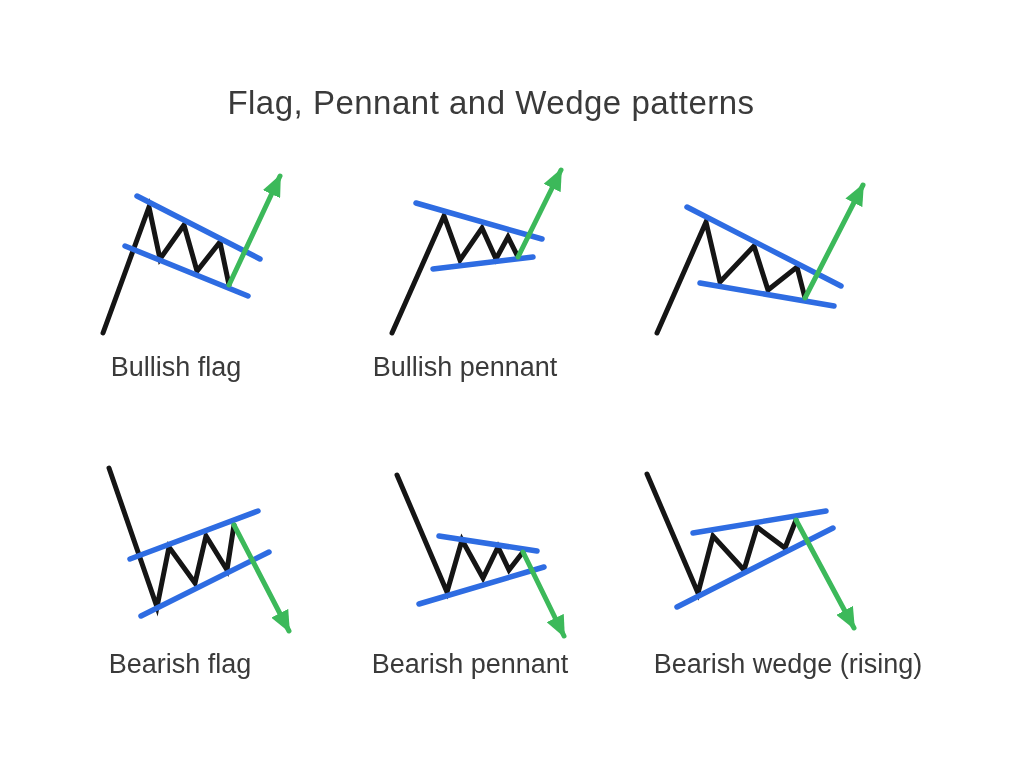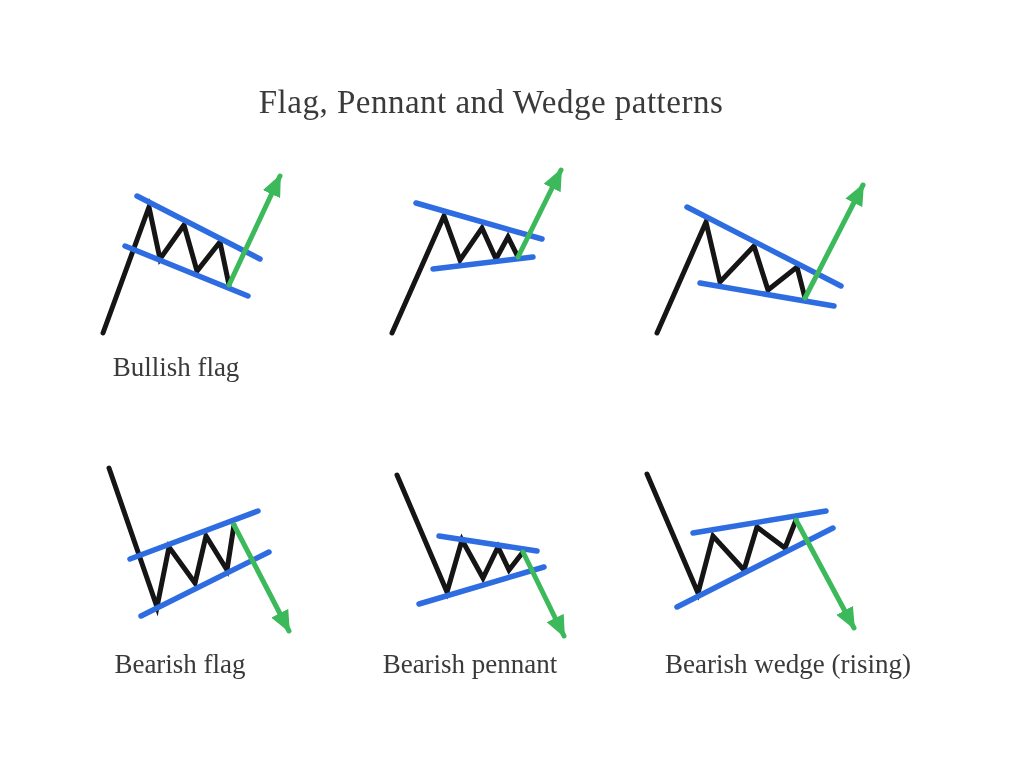--- a/index.html
+++ b/index.html
@@ -1,21 +1,21 @@
 <!DOCTYPE html>
 <html><head>
 <meta charset="utf-8">
 <style>
   html, body { margin: 0; padding: 0; background: #ffffff; }
   #page {
     position: relative;
     width: 1024px;
     height: 768px;
     background: #ffffff;
-    font-family: Liberation Serif, serif;
+    font-family: Liberation Sans, sans-serif;
     overflow: hidden;
   }
   #title {
     position: absolute;
     top: 84px;
     left: 0;
     width: 982px;
     text-align: center;
     font-size: 33px;
     font-weight: 400;
@@ -92,17 +92,18 @@
       </g>
       <g>
         <polyline points="647,474 698,593 713,536 744,570 757,527 785,548 796,520" fill="none" stroke="#151515" stroke-width="5" stroke-linecap="round" stroke-linejoin="miter"></polyline>
         <polyline points="693,533 826,511" fill="none" stroke="#2e6ce2" stroke-width="5.5" stroke-linecap="round" stroke-linejoin="miter"></polyline>
         <polyline points="677,607 833,528" fill="none" stroke="#2e6ce2" stroke-width="5.5" stroke-linecap="round" stroke-linejoin="miter"></polyline>
         <polyline points="796,520 854,628" fill="none" stroke="#3cb95a" stroke-width="5" stroke-linecap="round" stroke-linejoin="miter" marker-end="url(#arrowhead)"></polyline>
       </g>
     </svg>
 
   <div class="pattern-label lbl-r1 lbl-c1a">Bullish flag</div>
+  <div class="pattern-label lbl-r1 lbl-c2a">Bullish pennant</div>
   <div class="pattern-label lbl-r2 lbl-c1b">Bearish flag</div>
   <div class="pattern-label lbl-r2 lbl-c2b">Bearish pennant</div>
   <div class="pattern-label lbl-r2 lbl-c3b">Bearish wedge (rising)</div>
 
 </div>
 
 </body></html>

